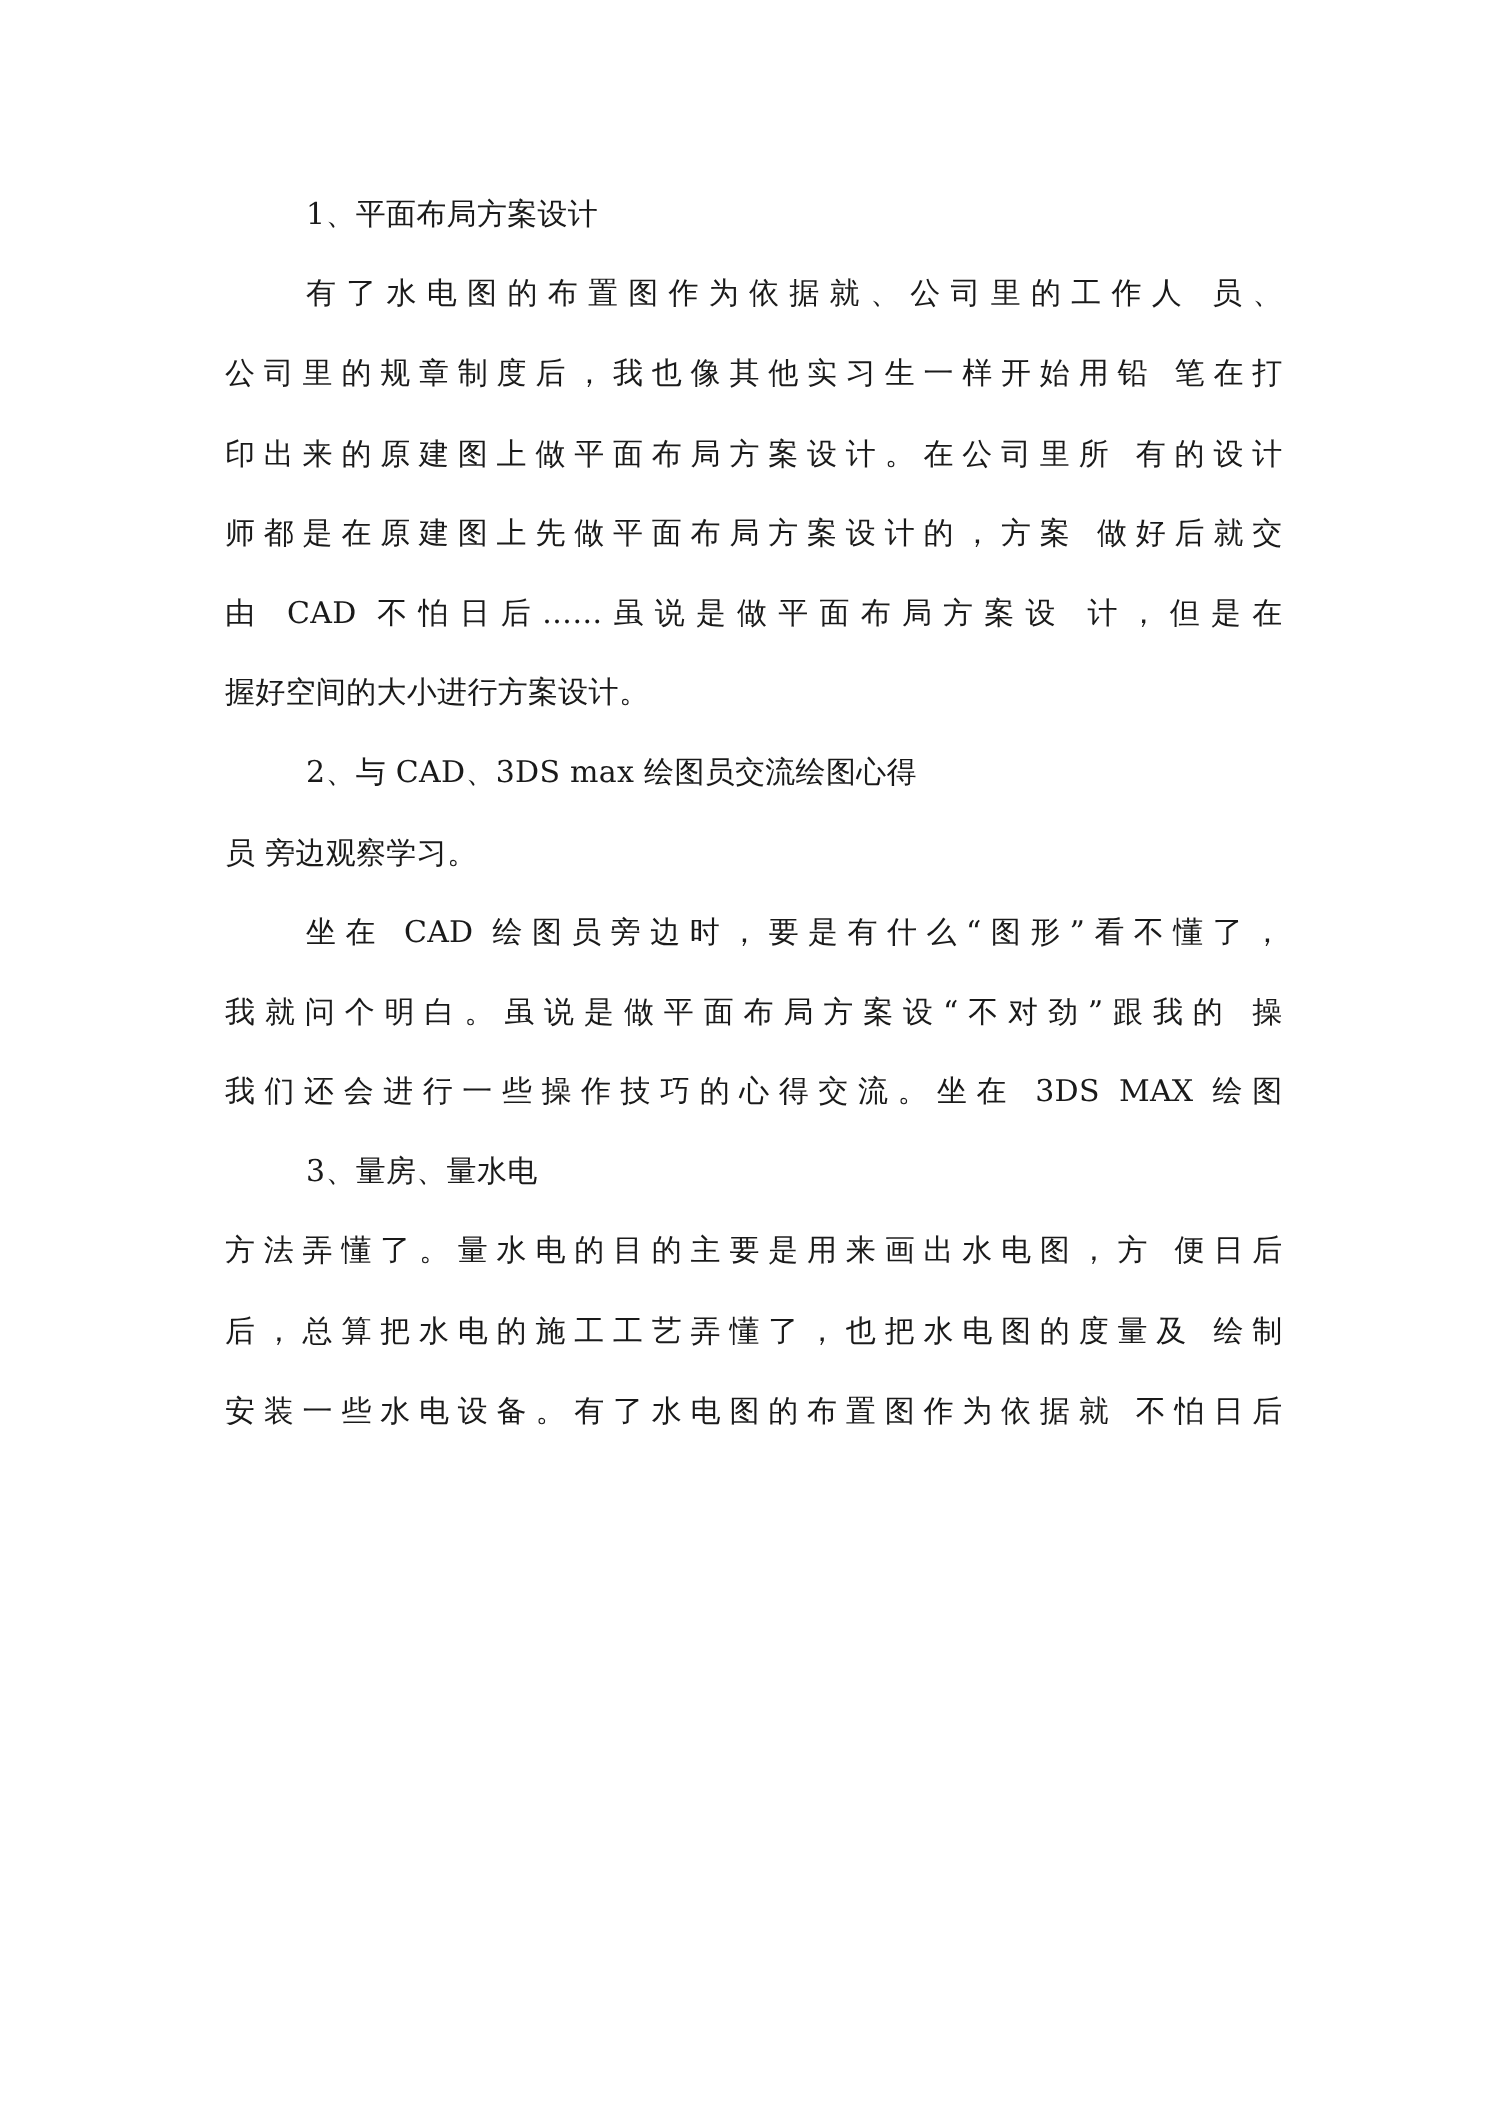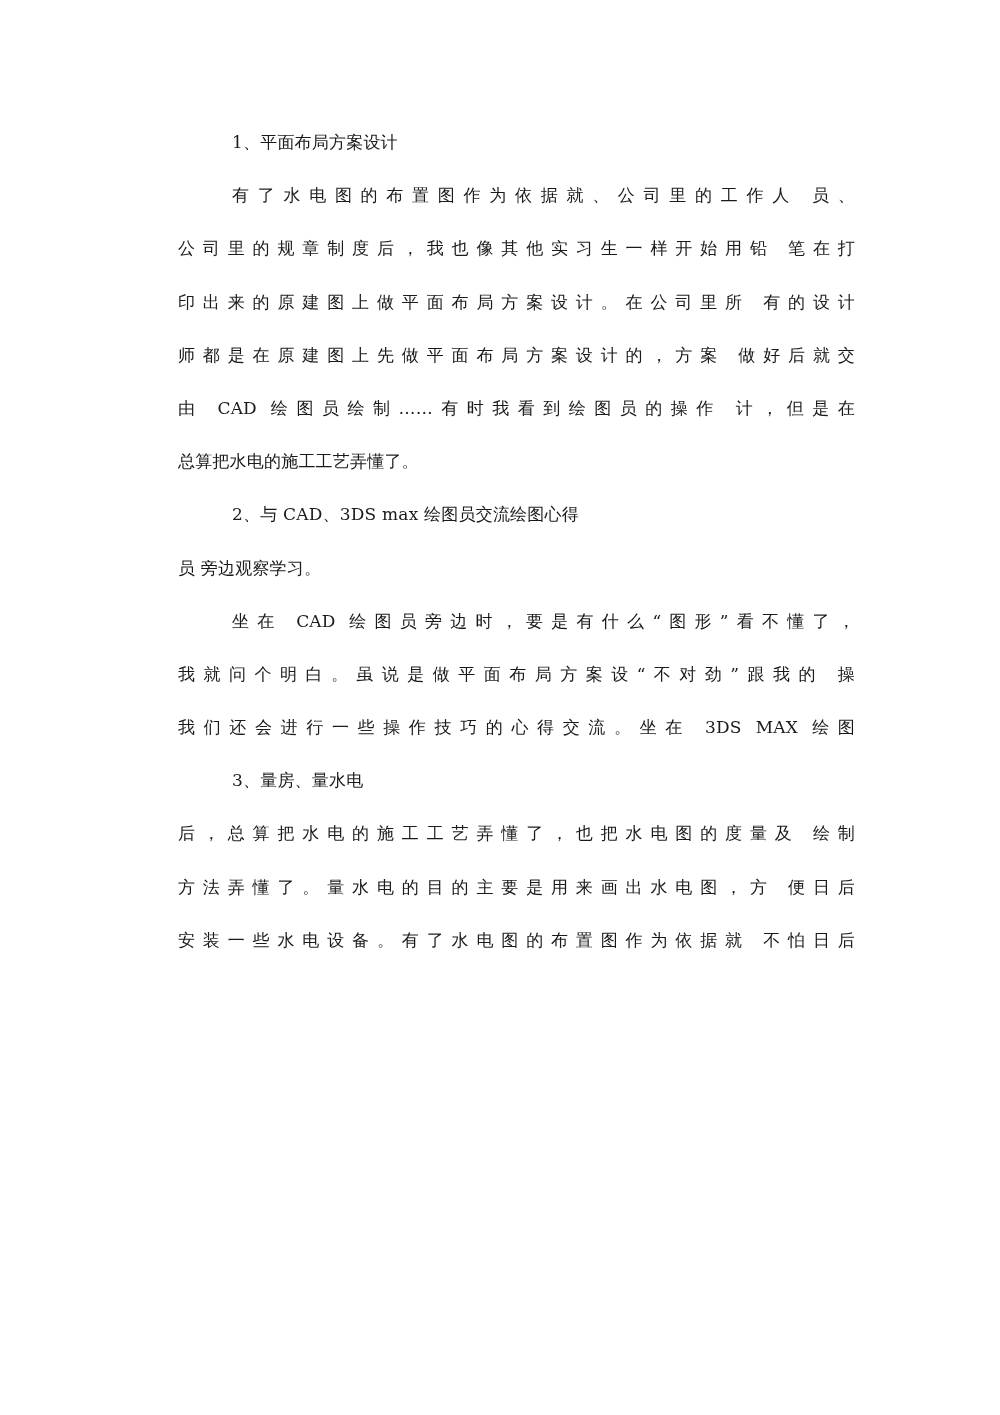--- a/index.html
+++ b/index.html
@@ -17,46 +17,45 @@
     }
     .page {
       position: absolute;
       left: 150px;
       top: 116px;
       width: 705px;
     }
     .line {
       height: 53.2px;
       line-height: 53.2px;
-      font-size: 17px;
+      font-size: 20px;
       white-space: nowrap;
       letter-spacing: 0.2px;
-      margin-left: 28px;
     }
     .indent {
       padding-left: 54px;
     }
     .justify {
       text-align: justify;
       text-align-last: justify;
     }
   </style>
 </head>
 <body>
 
 <div class="page">
   <div class="line indent">1、平面布局方案设计</div>
   <div class="line indent justify">有了水电图的布置图作为依据就、公司里的工作人 员、</div>
   <div class="line justify">公司里的规章制度后，我也像其他实习生一样开始用铅 笔在打</div>
   <div class="line justify">印出来的原建图上做平面布局方案设计。在公司里所 有的设计</div>
   <div class="line justify">师都是在原建图上先做平面布局方案设计的，方案 做好后就交</div>
-  <div class="line justify">由 CAD 绘图员绘制……有时我看到绘图员的操作 计，但是在</div>
-  <div class="line">总算把水电的施工工艺弄懂了。</div>
+  <div class="line justify">由 CAD 不怕日后……虽说是做平面布局方案设 计，但是在</div>
+  <div class="line">握好空间的大小进行方案设计。</div>
   <div class="line indent">2、与 CAD、3DS max 绘图员交流绘图心得</div>
   <div class="line">员 旁边观察学习。</div>
   <div class="line indent justify">坐在 CAD 绘图员旁边时，要是有什么“图形”看不懂了，</div>
   <div class="line justify">我就问个明白。虽说是做平面布局方案设“不对劲”跟我的 操</div>
   <div class="line justify">我们还会进行一些操作技巧的心得交流。坐在 3DS MAX 绘图</div>
   <div class="line indent">3、量房、量水电</div>
+  <div class="line justify">方法弄懂了。量水电的目的主要是用来画出水电图，方 便日后</div>
   <div class="line justify">后，总算把水电的施工工艺弄懂了，也把水电图的度量及 绘制</div>
-  <div class="line justify">方法弄懂了。量水电的目的主要是用来画出水电图，方 便日后</div>
   <div class="line justify">安装一些水电设备。有了水电图的布置图作为依据就 不怕日后</div>
 </div>
 
 </body></html>

